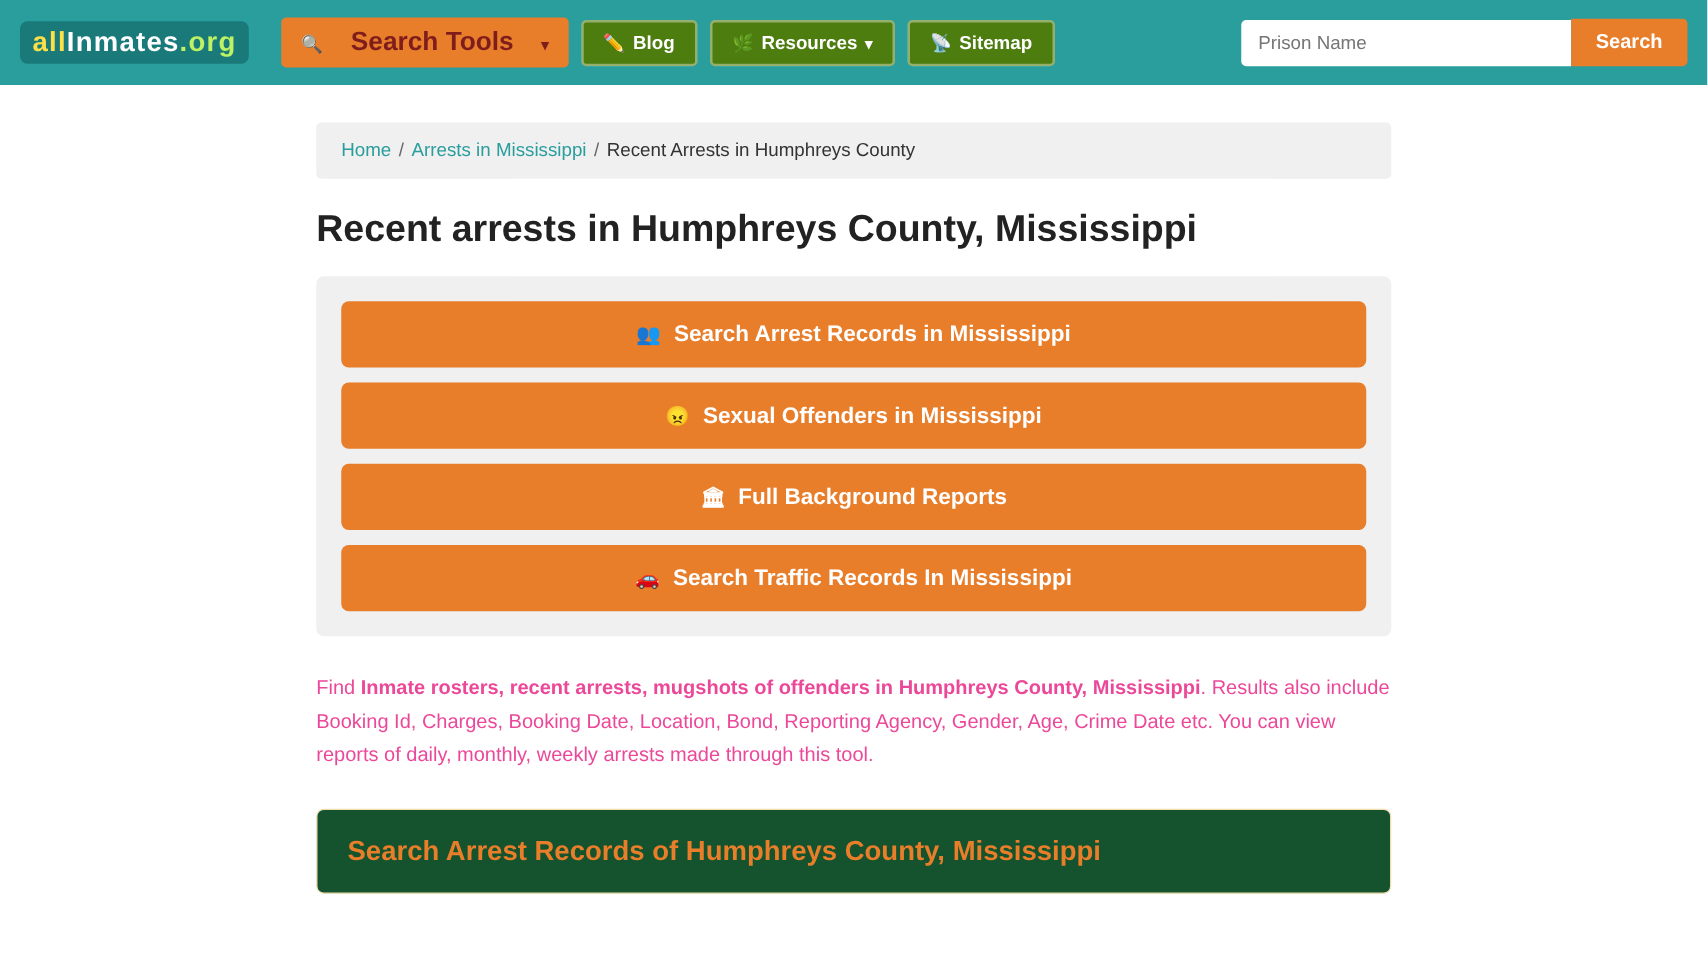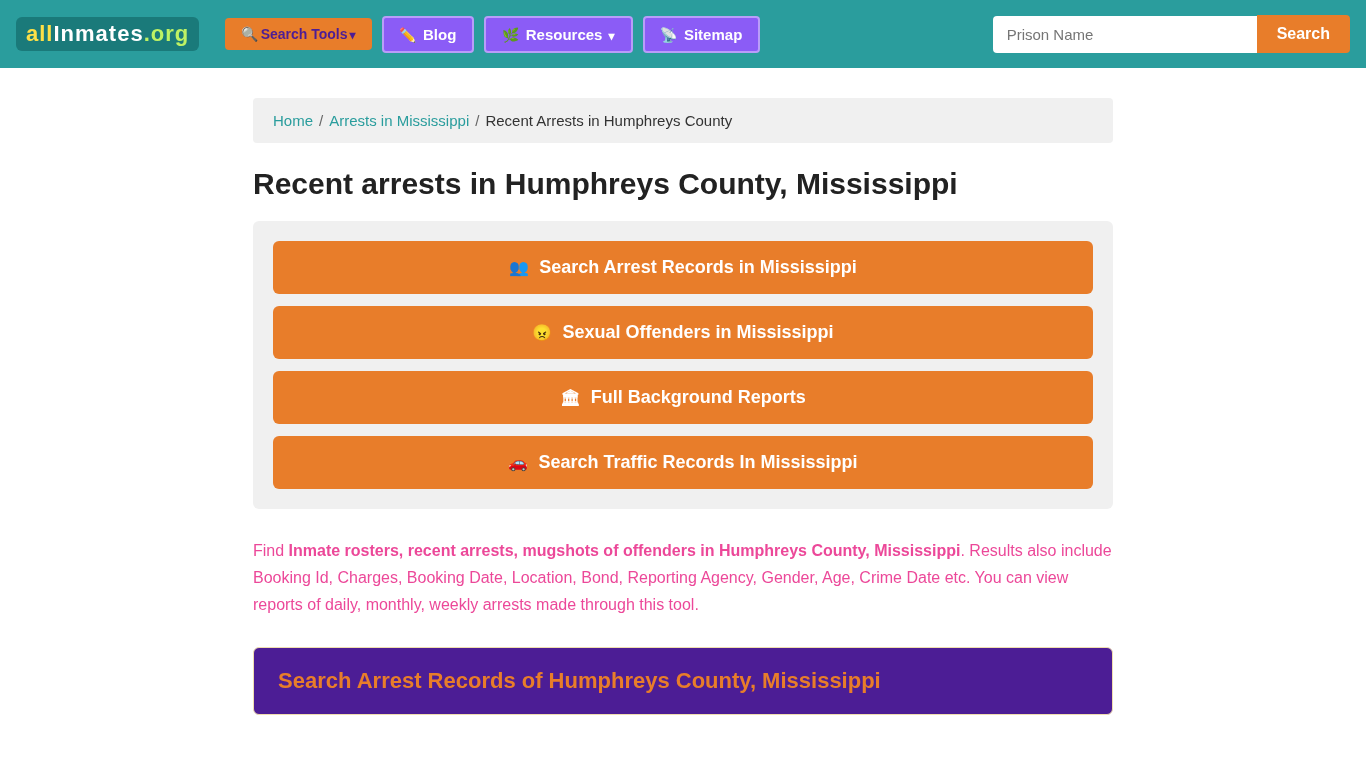--- a/index.html
+++ b/index.html
@@ -27,33 +27,33 @@
       border-radius: 6px;
       padding: 4px 10px;
       letter-spacing: 1px;
     }
     .logo-text span.all { color: #fde047; }
     .logo-text span.inmates { color: #fff; }
     .logo-text span.org { color: #bef264; }
 
     .nav-btn {
       background-color: #e87d2a;
-      color: #4c1d95;
+      color: #7f1d1d;
       border: none;
       border-radius: 4px;
       padding: 8px 16px;
-      font-size: 14px;
-      cursor: pointer;
-      display: flex;
-      align-items: center;
-      gap: 2px;
+      font-size: 21px;
+      cursor: pointer;
+      display: flex;
+      align-items: center;
+      gap: 22px;
       font-weight: 600;
     }
     .nav-btn-teal {
-      background-color: #8b5cf6;
+      background-color: #4d7c0f;
       color: #fff;
       border: 2px solid rgba(255,255,255,0.4);
       border-radius: 4px;
       padding: 8px 16px;
       font-size: 15px;
       cursor: pointer;
       display: flex;
       align-items: center;
       gap: 6px;
       font-weight: 600;
@@ -151,21 +151,21 @@
     .description {
       font-size: 16px;
       line-height: 1.7;
       color: #ec4899;
       margin-bottom: 28px;
     }
     .description strong { font-weight: bold; }
 
     
     .search-records-section {
-      background: #4c1d95;
+      background: #14532d;
       border: 1px solid #f0ddb0;
       border-radius: 6px;
       padding: 20px 24px;
     }
     .search-records-title {
       font-size: 22px;
       font-weight: bold;
       color: #e87d2a;
       margin-bottom: 0;
     }

